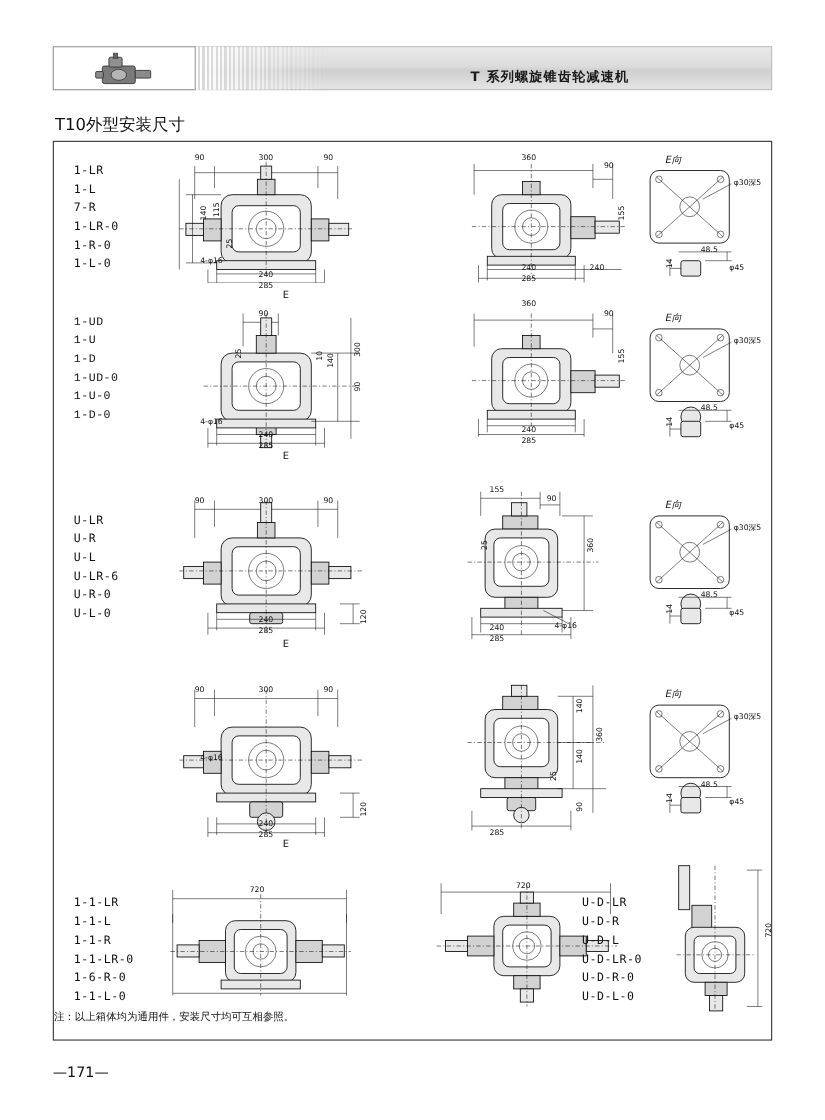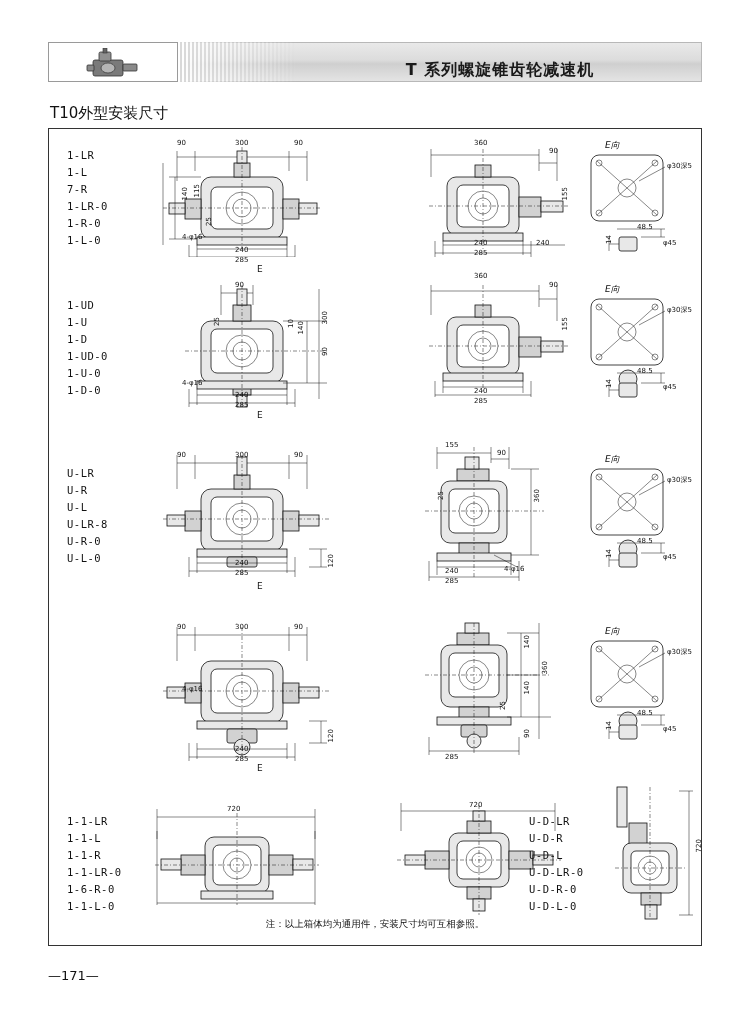--- a/index.html
+++ b/index.html
@@ -39,21 +39,21 @@
     position:absolute; left:130px; top:0;
     width:120px; height:40px;
     background:repeating-linear-gradient(90deg,#ffffff 0 2px,#d8d8d8 2px 4px);
     -webkit-mask-image:linear-gradient(90deg, rgba(0,0,0,1), rgba(0,0,0,0));
     mask-image:linear-gradient(90deg, rgba(0,0,0,1), rgba(0,0,0,0));
   }
   .header-title {
     position:absolute; left:250px; top:0;
     width:404px; height:57px;
     display:flex; align-items:center; justify-content:center;
-    font-size:16px; font-weight:bold; color:#1a1a1a;
+    font-size:12px; font-weight:bold; color:#1a1a1a;
     letter-spacing:1px;
     font-family:"DejaVu Sans","Liberation Sans",sans-serif;
   }
   .gearbox-icon { position:absolute; left:32px; top:5px; }
 
   
   .section-title {
     position:absolute; left:50px; top:104px;
     font-size:15px; color:#111; font-weight:normal;
     font-family:"DejaVu Sans","Liberation Sans",sans-serif;
@@ -92,21 +92,21 @@
   }
   .elabel {
     position:absolute;
     font-family:"DejaVu Sans","Liberation Sans",sans-serif;
     font-size:9px; color:#111;
   }
 
   .note {
     position:absolute;
     left:0; right:0; bottom:14px;
-    text-align:center;
+    text-align:left;
     font-family:"DejaVu Sans","Liberation Sans",sans-serif;
     font-size:9.5px; color:#111;
   }
 
   .pagenum {
     position:absolute;
     left:48px; top:968px;
     font-family:"DejaVu Sans","Liberation Sans",sans-serif;
     font-size:13px; color:#111;
   }
@@ -251,21 +251,21 @@
       <line class="thin" x1="62" y1="86" x2="86" y2="86"></line>
       <line class="thin" x1="82" y1="78" x2="82" y2="86"></line>
       <line class="thin" x1="30" y1="86" x2="30" y2="100"></line>
       <line class="thin" x1="30" y1="93" x2="40" y2="93"></line>
     </svg>
     <div class="dimtext" style="left:618px; top:32px;">φ30深5</div>
     <div class="dimtext" style="left:588px; top:94px;">48.5</div>
     <div class="dimtext" style="left:614px; top:110px;">φ45</div>
     <div class="dimtext vert" style="left:556px; top:106px;">14</div>
 
-    <div class="labels" style="left:18px; top:168px;">
+    <div class="labels" style="left:18px; top:156px;font-family:Liberation Mono, monospace;">
       <div>1-UD</div>
       <div>1-U</div>
       <div>1-D</div>
       <div>1-UD-0</div>
       <div>1-U-0</div>
       <div>1-D-0</div>
     </div>
 
     <svg style="position:absolute; left:100px; top:150px;" width="200" height="130" viewBox="0 0 200 130">
       <line class="thin" x1="72" y1="6" x2="72" y2="36"></line>
@@ -354,21 +354,21 @@
     </svg>
     <div class="dimtext" style="left:618px; top:176px;">φ30深5</div>
     <div class="dimtext" style="left:588px; top:238px;">48.5</div>
     <div class="dimtext" style="left:614px; top:254px;">φ45</div>
     <div class="dimtext vert" style="left:556px; top:250px;">14</div>
 
     <div class="labels" style="left:18px; top:336px;">
       <div>U-LR</div>
       <div>U-R</div>
       <div>U-L</div>
-      <div>U-LR-8</div>
+      <div>U-LR-6</div>
       <div>U-R-0</div>
       <div>U-L-0</div>
     </div>
 
     <svg style="position:absolute; left:100px; top:320px;" width="200" height="130" viewBox="0 0 200 130">
       <line class="thin" x1="28" y1="6" x2="28" y2="40"></line>
       <line class="thin" x1="46" y1="6" x2="46" y2="30"></line>
       <line class="thin" x1="140" y1="6" x2="140" y2="30"></line>
       <line class="thin" x1="158" y1="6" x2="158" y2="40"></line>
       <line class="thin" x1="28" y1="14" x2="46" y2="14"></line>

